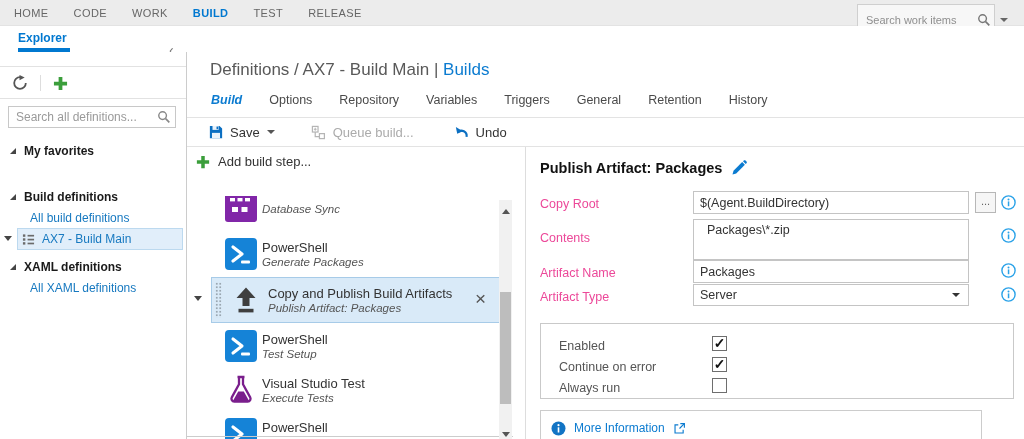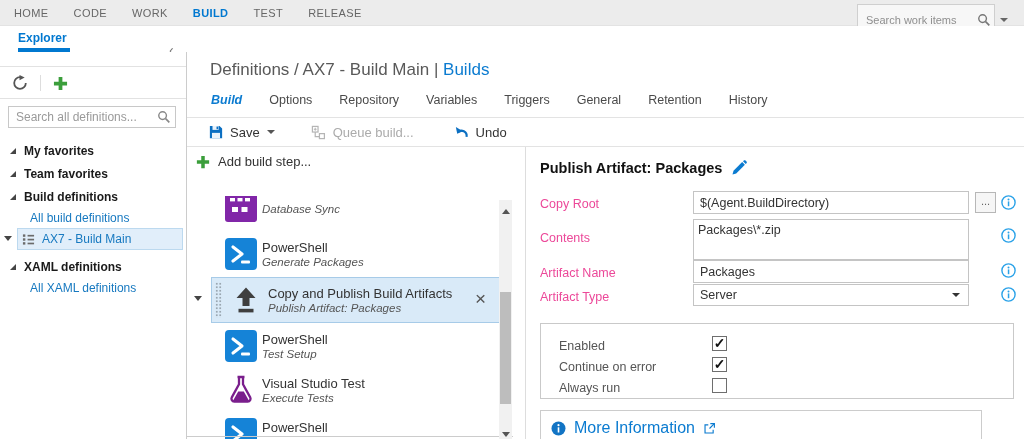--- a/index.html
+++ b/index.html
@@ -73,35 +73,35 @@
   
   .sbar { position:absolute; left:499px; top:200px; width:13px; height:239px; background:#f1f1f1; }
   .sbar .up { position:absolute; left:2.5px; top:9px; width:0; height:0; border-left:4px solid transparent; border-right:4px solid transparent; border-bottom:5px solid #555; cursor:pointer; }
   .sbar .down { position:absolute; left:2.5px; top:232px; width:0; height:0; border-left:4px solid transparent; border-right:4px solid transparent; border-top:5px solid #555; cursor:pointer; }
   .sbar .thumb { position:absolute; left:1px; top:92px; width:11px; height:112px; background:#bdbdbd; cursor:pointer; }
 
   
   .panel-title { position:absolute; left:540px; top:160px; display:flex; align-items:center; gap:9px; font-size:14.5px; font-weight:bold; color:#111; }
   .f-label { position:absolute; left:540px; font-size:12.5px; color:#ec4899; }
   .f-input { position:absolute; left:693px; width:276px; height:23px; border:1px solid #c4c4c4; font-size:12.5px; color:#333; padding:0 6px; font-family:inherit; outline:none; }
-  .f-area  { position:absolute; left:693px; width:276px; height:41px; border:1px solid #c4c4c4; font-size:12.5px; color:#333; padding:3px 4px; font-family:inherit; outline:none; resize:none; overflow:hidden; }
+  .f-area  { position:absolute; left:693px; width:276px; height:41px; border:1px solid #c4c4c4; font-size:12.5px; color:#333; padding:3px 13px; font-family:inherit; outline:none; resize:none; overflow:hidden; }
   .browse-btn { position:absolute; left:975px; top:192px; width:21px; height:21px; background:#f6f6f6; border:1px solid #b7b7b7; font-size:11px; color:#666; text-align:center; line-height:17px; cursor:pointer; }
   .f-info { position:absolute; left:1001px; width:15px; height:15px; cursor:pointer; }
   .f-select { position:absolute; left:693px; top:284px; width:276px; height:22px; border:1px solid #c4c4c4; display:flex; align-items:center; padding:0 8px 0 6px; cursor:pointer; }
   .f-select .val { flex:1; font-size:12.5px; color:#333; }
   .f-select .caret-down { border-top-color:#333; }
 
   .ctrl-box { position:absolute; left:540px; top:323px; width:474px; height:76px; border:1px solid #c9c9c9; }
   .ctrl-legend { position:absolute; left:8px; top:-9px; background:#fff; padding:0 8px; display:flex; align-items:center; font-size:13.5px; font-weight:bold; color:#222; cursor:pointer; }
   .ctrl-legend .exp-se { margin-right:7px; border-bottom-color:#555; }
   .chk-label { position:absolute; left:18px; font-size:12.5px; color:#555; }
   .chk-box { position:absolute; left:171px; width:15px; height:15px; border:1px solid #6e6e6e; background:#fff; font-size:14px; font-weight:bold; color:#111; line-height:12px; text-align:center; cursor:pointer; }
 
   .moreinfo-box { position:absolute; left:540px; top:410px; width:442px; height:36px; border:1px solid #ccc; display:flex; align-items:center; padding-left:10px; gap:8px; }
-  .moreinfo-link { font-size:16px; color:#0b7bd0; cursor:pointer; }
+  .moreinfo-link { font-size:12px; color:#0b7bd0; cursor:pointer; }
 
   svg { display:block; }
 </style>
 </head>
 <body>
 
 <div class="topbar">
   <div class="topnav">
     <span>HOME</span>
     <span>CODE</span>
@@ -152,24 +152,20 @@
     <span class="icon-btn">
       <svg width="14" height="14" viewBox="0 0 15 15">
           <circle cx="6" cy="6" r="4.1" fill="none" stroke="#888" stroke-width="1.5"></circle>
           <line x1="9.2" y1="9.2" x2="13.2" y2="13.2" stroke="#888" stroke-width="1.8"></line>
         </svg>
     </span>
   </div>
   <div class="tree-group" style="top:89px">
     <span class="exp-se"></span>
     <b>My favorites</b>
-  </div>
-  <div class="tree-group" style="top:112px">
-    <span class="exp-se"></span>
-    <b>Team favorites</b>
   </div>
   <div class="tree-group" style="top:135px">
     <span class="exp-se"></span>
     <b>Build definitions</b>
   </div>
   <span class="tree-link" style="top:159px">All build definitions</span>
   <span class="sel-caret"></span>
   <div class="tree-selected">
     <span>
       <svg width="13" height="13" viewBox="0 0 14 14">

